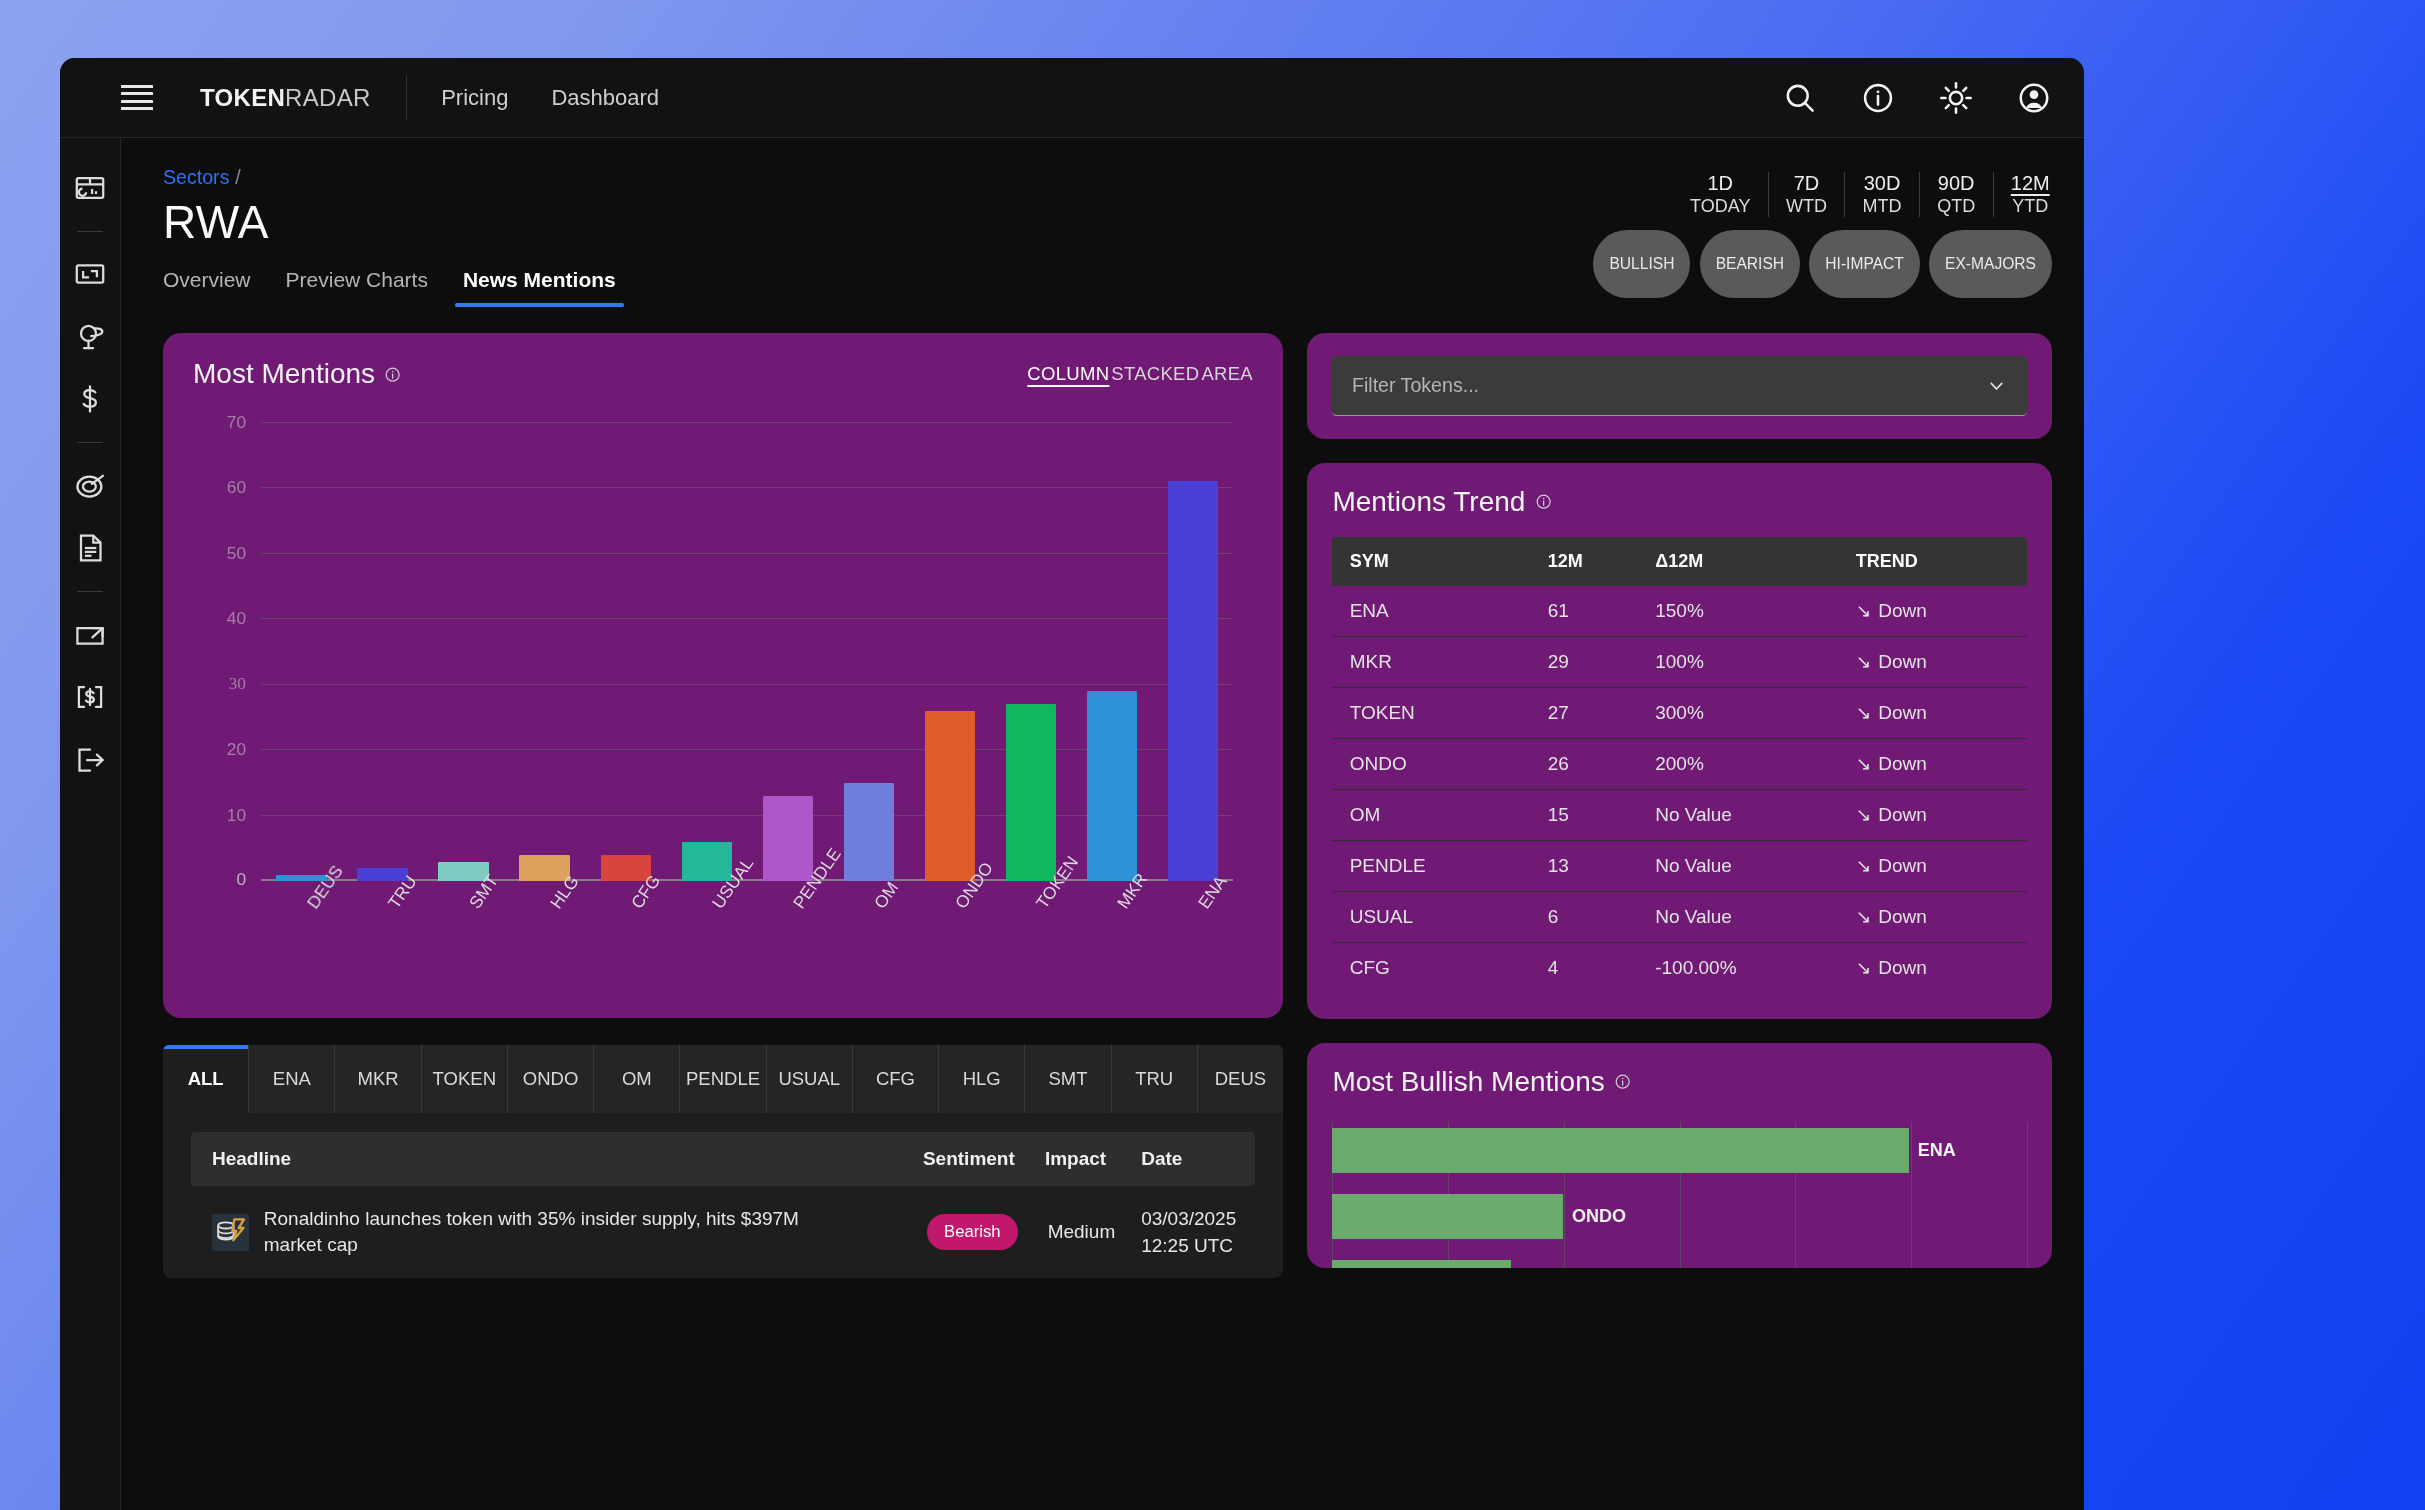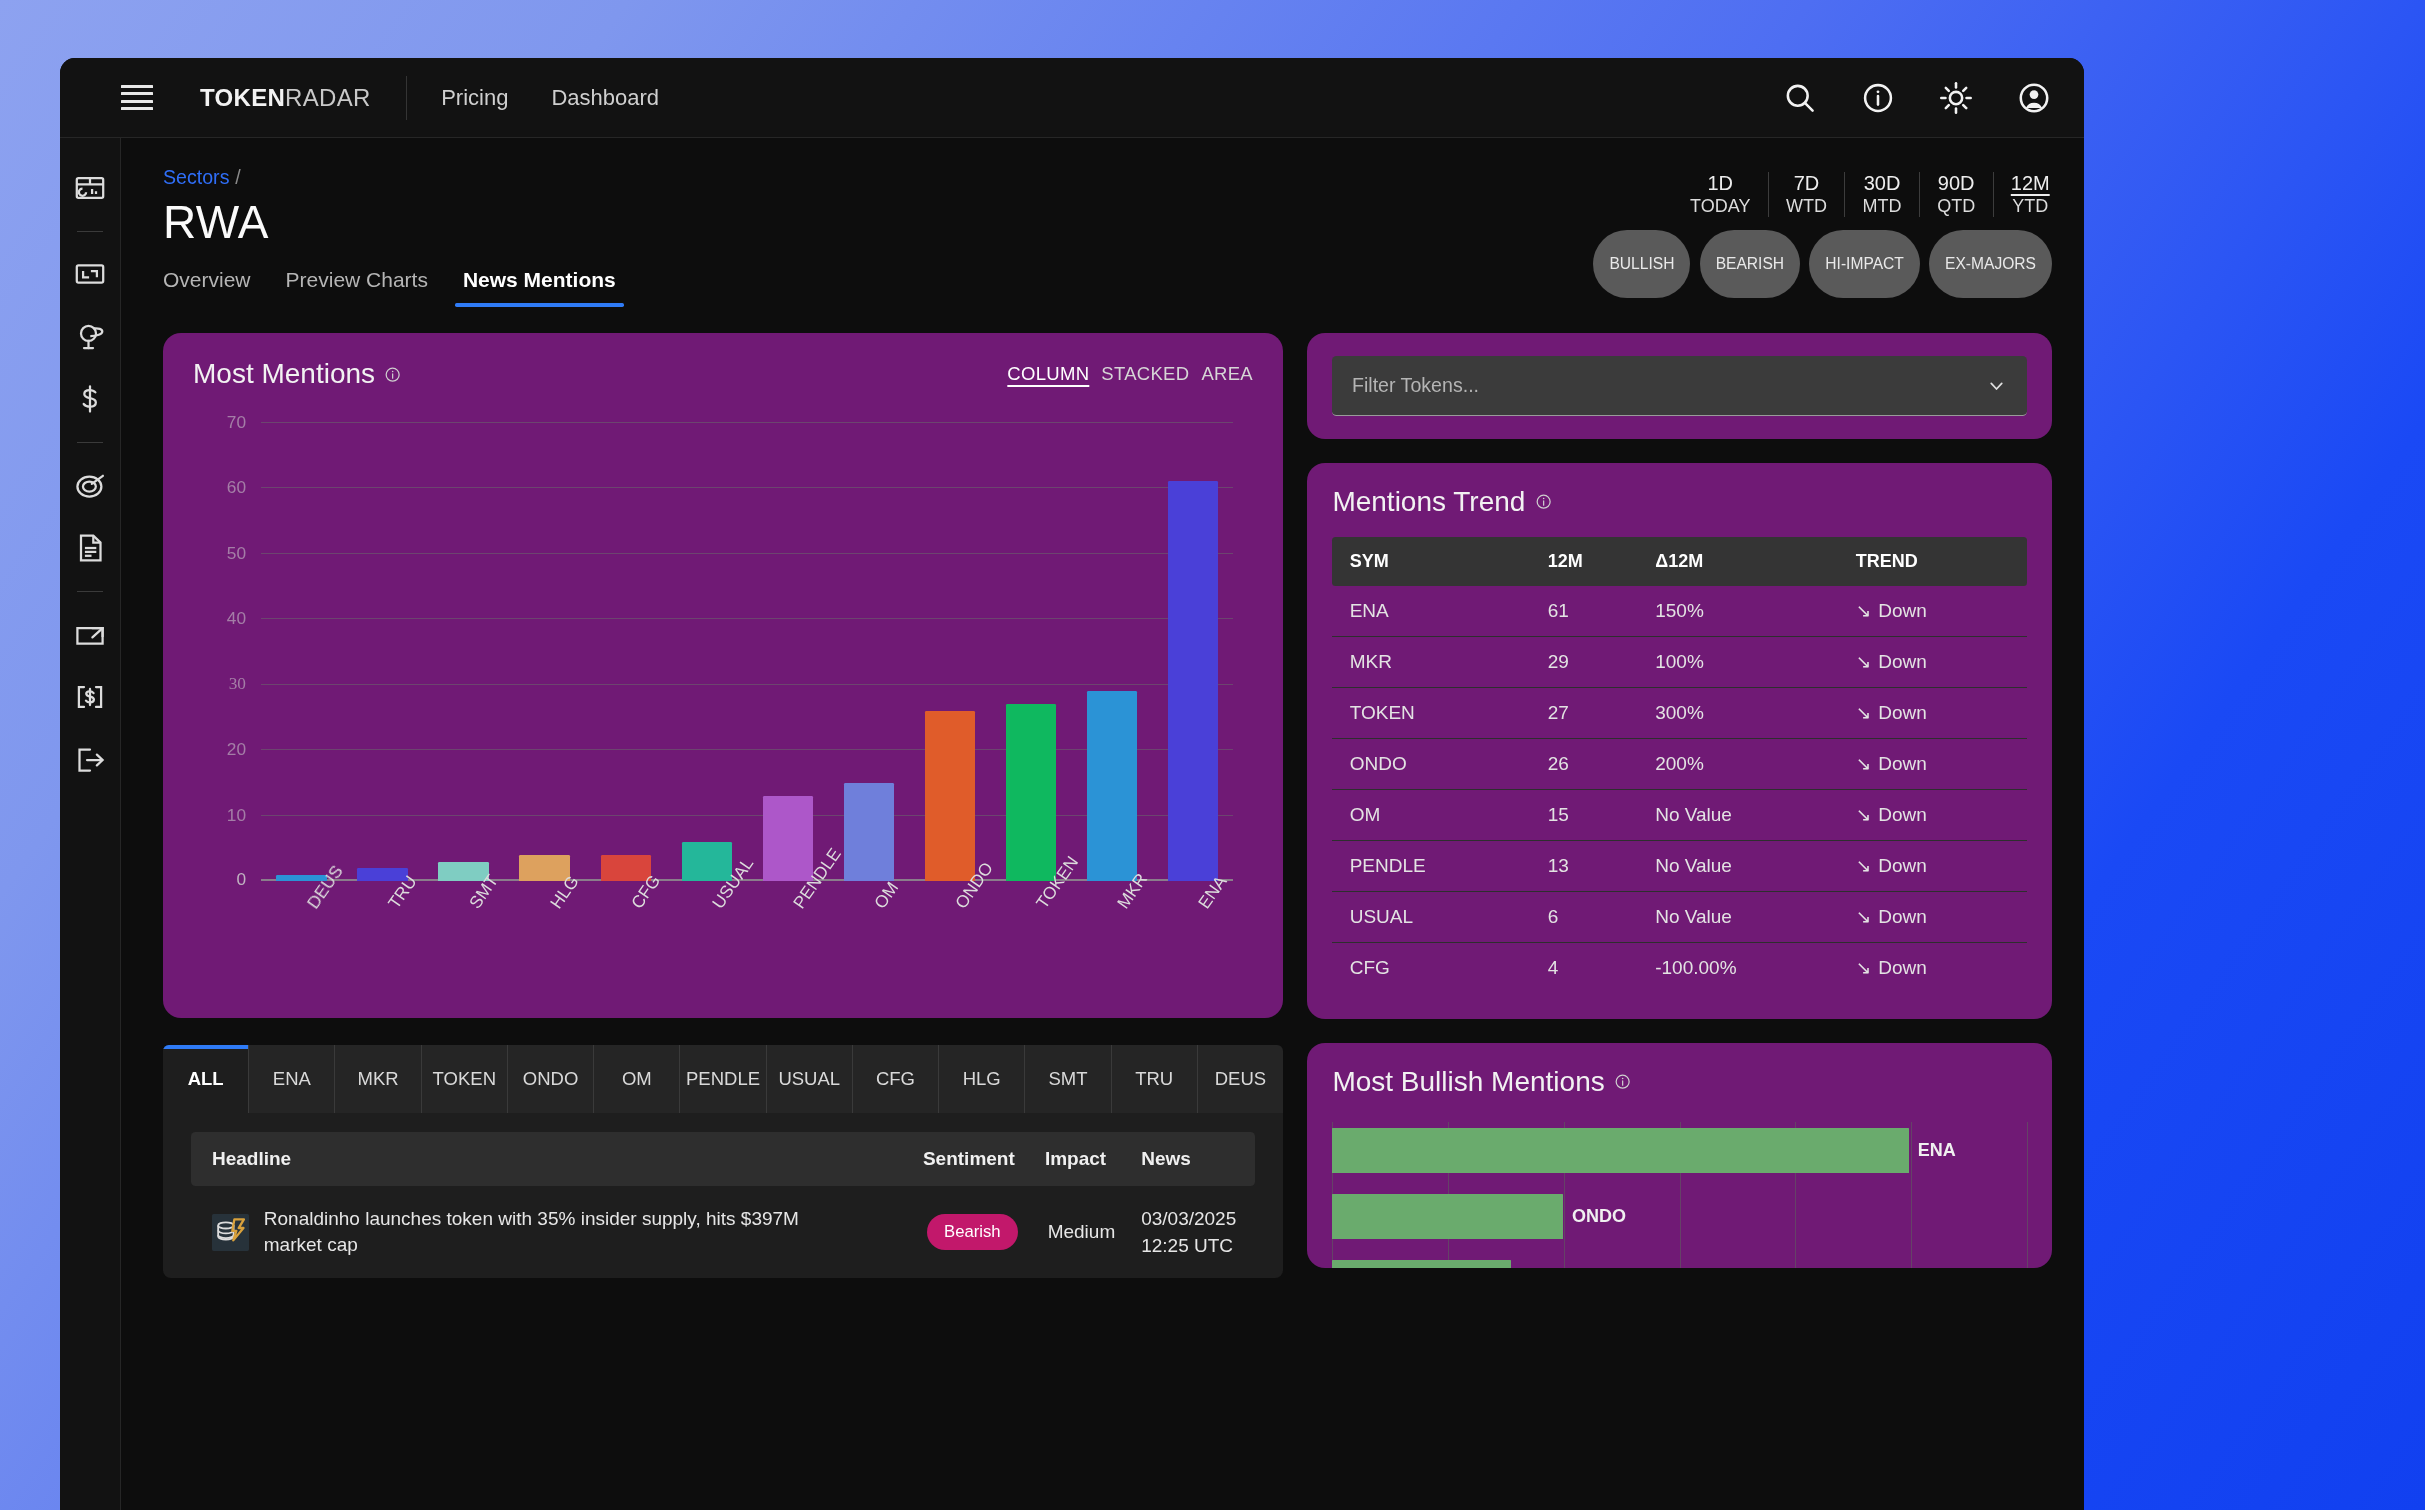--- a/index.html
+++ b/index.html
@@ -92,21 +92,21 @@
   #colRight { flex: 0 0 745px; }
 
   .card { background:#701a75; border-radius: 18px; }
 
   
   #chartcard { padding: 25.4px 30px 21px 30px; }
   #chartheader { display:flex; align-items:center; }
   .cardtitle { font-size: 28px; color:#f2f2f2; display:flex; align-items:center; gap:9.2px; }
   .info-ic { width:17.3px; height:17.3px; display:inline-block; flex:0 0 17.3px; }
   .info-ic svg { width:100%; height:100%; display:block; }
-  #charttypes { margin-left:auto; display:flex; gap: 12px; }
+  #charttypes { margin-left:auto; display:flex; gap: 2px; }
   .ctype { font-size: 18.5px; color:#d6d6d6; cursor:pointer; letter-spacing:0.3px; }
   .ctype.active { color:#ffffff; text-decoration: underline; text-underline-offset: 5.2px; text-decoration-thickness: 2.3px; }
 
   
   #plot { position: relative; height: 583px; margin-top: 24px; }
   #plotarea { position:absolute; left: 68px; right: 19.6px; top: 8px; bottom: 116px; }
   .gridline { position:absolute; left:0; right:0; height:0.6px; background:#6a6a6a; opacity:.55; }
   .gridline.base { background:#8f8f8f; opacity:.85; height:1.7px; }
   .ytick { position:absolute; right: calc(100% + 15px); transform: translateY(-50%); font-size:17.3px; color:#cfcfcf; white-space:nowrap; }
   #bars { position:absolute; left:0; right:0; bottom:0; top:0; display:flex; align-items:flex-end; }
@@ -477,21 +477,21 @@
               <div class="ttab">DEUS</div>
             </div>
 
           <div id="newstable">
             <table id="newsgrid">
               <thead>
                 <tr>
                   <th>Headline</th>
                   <th class="c-center">Sentiment</th>
                   <th class="c-center">Impact</th>
-                  <th>News</th>
+                  <th>Date</th>
                 </tr>
               </thead>
               <tbody>
                 <tr>
                   <td>
                     <div class="hl-cell">
                       <span class="hl-ic">
                         <svg viewBox="0 0 24 24">
                             <rect width="24" height="24" fill="#27323a"></rect>
                             <ellipse cx="9" cy="7.4" rx="5" ry="2" fill="none" stroke="#dcdcdc" stroke-width="1.2"></ellipse>

